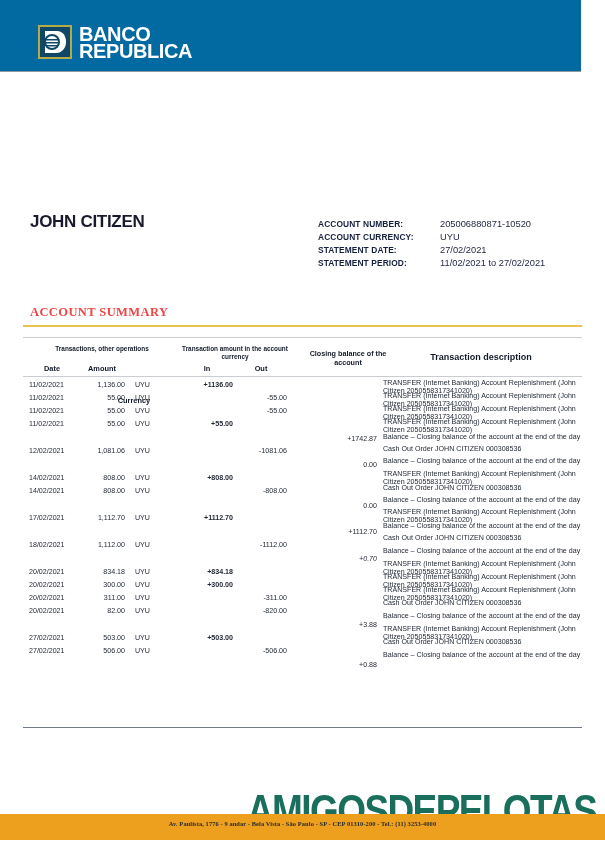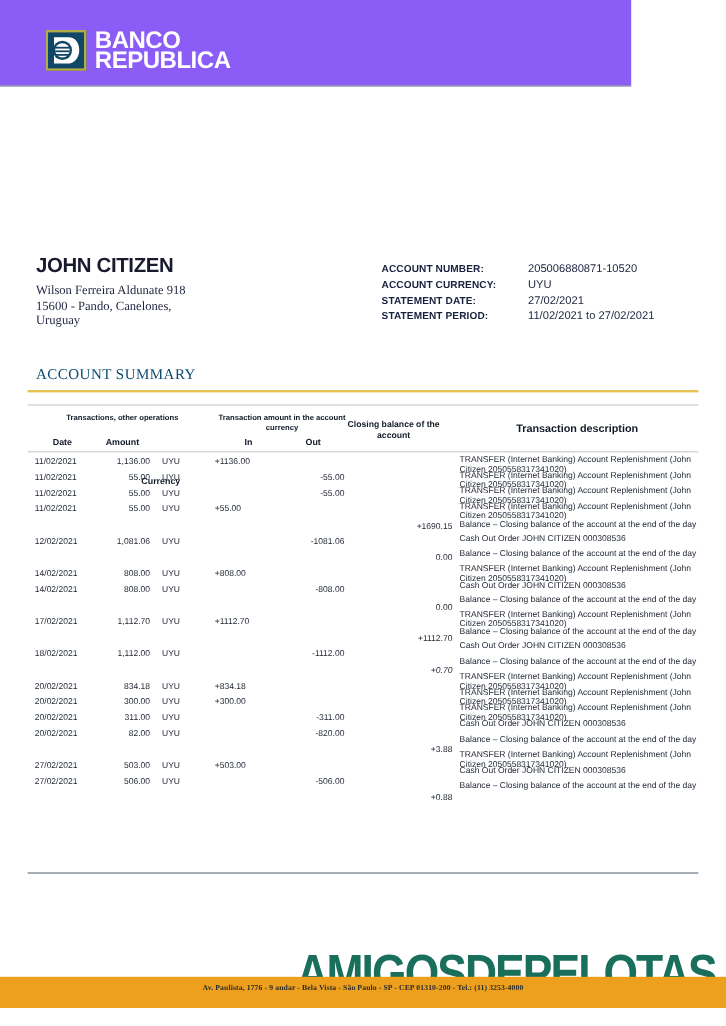--- a/index.html
+++ b/index.html
@@ -7,22 +7,22 @@
   body {
     width:605px; height:855px;
     background:#ffffff;
     font-family:"Liberation Sans", sans-serif;
     position:relative;
     overflow:hidden;
   }
 
   
   .header-band{
-    position:absolute; left:0; top:0; width:526px; height:72px;
-    background:#8b5cf6;
+    position:absolute; left:0; top:0; width:581px; height:72px;
+    background:#0369a1;
     border-bottom:1px solid #8f9aa3;
   }
   .logo-wrap{
     position:absolute; left:38px; top:25px;
     display:flex; align-items:center; gap:7px;
   }
   .logo-mark{
     width:34px;height:34px;
     border:2px solid #b3ab4a;
     background:#114766;
@@ -79,24 +79,24 @@
     font-family:Liberation Sans, sans-serif;
     font-size:9.3px;
     color:#1f2440;
     line-height:11.5px;
   }
 
   
   .summary-title{
     position:absolute; left:30px; top:305px;
     font-family:"Liberation Serif", serif;
-    font-weight:normal;
+    font-weight:bold;
     font-size:12.5px;
     letter-spacing:0.4px;
-    color:#0c4a6e;
+    color:#ef4444;
   }
   .gold-rule{
     position:absolute; left:23px; top:325px; width:559px; height:2px;
     background:#e8c353;
   }
 
   
   .table-wrap{
     position:absolute; left:23px; top:337px; width:559px;
   }
@@ -111,21 +111,21 @@
     font-family:"Liberation Sans", sans-serif;
     font-weight:bold;
     color:#121a28;
     text-align:center;
   }
   .th-group{ font-size:6.4px; top:7px; }
   .th-sub  { font-size:7.4px; top:26px; }
 
   .th-trans   { left:6px;   width:146px; }
   .th-amtcur  { left:158px; width:108px; line-height:8.4px;}
-  .th-closing { left:262px; width:86px;  line-height:8.8px; top:12px; font-size:7.2px;text-align:center;}
+  .th-closing { left:282px; width:86px;  line-height:8.8px; top:12px; font-size:7.2px;text-align:center;}
   .th-desc    { left:360px; width:196px; top:14px; font-size:9px; }
 
   .th-date    { left:6px;   width:46px; }
   .th-amount  { left:56px;  width:46px; }
   .th-currency{ left:86px; width:50px;margin-top:32px; }
   .th-in      { left:158px; width:52px; }
   .th-out     { left:212px; width:52px; }
 
   .tbody{ position:relative; height:350px; }
   .tbody .row{
@@ -134,21 +134,21 @@
   .cell{
     position:absolute;
     font-family:"Liberation Sans", sans-serif;
     font-size:7.1px;
     color:#1d2430;
     white-space:nowrap;
   }
   .c-date    { left:6px;   width:50px; text-align:left; }
   .c-amount  { left:52px;  width:50px; text-align:right; }
   .c-currency{ left:112px; width:34px; text-align:left; }
-  .c-in      { left:156px; width:54px; text-align:left; }
+  .c-in      { left:156px; width:54px; text-align:right;font-weight:bold; }
   .c-out     { left:210px; width:54px; text-align:right; }
   .c-balance { left:268px; width:86px; text-align:right; }
 
   .desc{
     position:absolute; left:360px; width:200px;
     font-family:"Liberation Sans", sans-serif;
     font-size:7.1px;
     line-height:8.2px;
     color:#1d2430;
   }
@@ -204,25 +204,20 @@
     </div>
     <div class="logo-text">
       <div>BANCO</div>
       <div>REPUBLICA</div>
     </div>
   </div>
 </div>
 
 <div class="customer">
   <div class="cust-name">JOHN CITIZEN</div>
-  <div class="cust-addr">
-    <div>Wilson Ferreira Aldunate 918</div>
-    <div>15600 - Pando, Canelones,</div>
-    <div>Uruguay</div>
-  </div>
 </div>
 
 <div class="meta">
   <div class="meta-label">ACCOUNT NUMBER:</div>
   <div class="meta-value">205006880871-10520</div>
   <div class="meta-label">ACCOUNT CURRENCY:</div>
   <div class="meta-value">UYU</div>
   <div class="meta-label">STATEMENT DATE:</div>
   <div class="meta-value">27/02/2021</div>
   <div class="meta-label">STATEMENT PERIOD:</div>
@@ -278,21 +273,21 @@
         <div class="cell c-in">+55.00</div>
         <div class="cell c-out"></div>
         <div class="cell c-balance"></div>
       </div>
       <div class="row" style="top: 58px;">
         <div class="cell c-date"></div>
         <div class="cell c-amount"></div>
         <div class="cell c-currency"></div>
         <div class="cell c-in"></div>
         <div class="cell c-out"></div>
-        <div class="cell c-balance">+1690.15</div>
+        <div class="cell c-balance">+1742.87</div>
       </div>
       <div class="row" style="top: 70px;">
         <div class="cell c-date">12/02/2021</div>
         <div class="cell c-amount">1,081.06</div>
         <div class="cell c-currency">UYU</div>
         <div class="cell c-in"></div>
         <div class="cell c-out">-1081.06</div>
         <div class="cell c-balance"></div>
       </div>
       <div class="row" style="top: 84px;">

